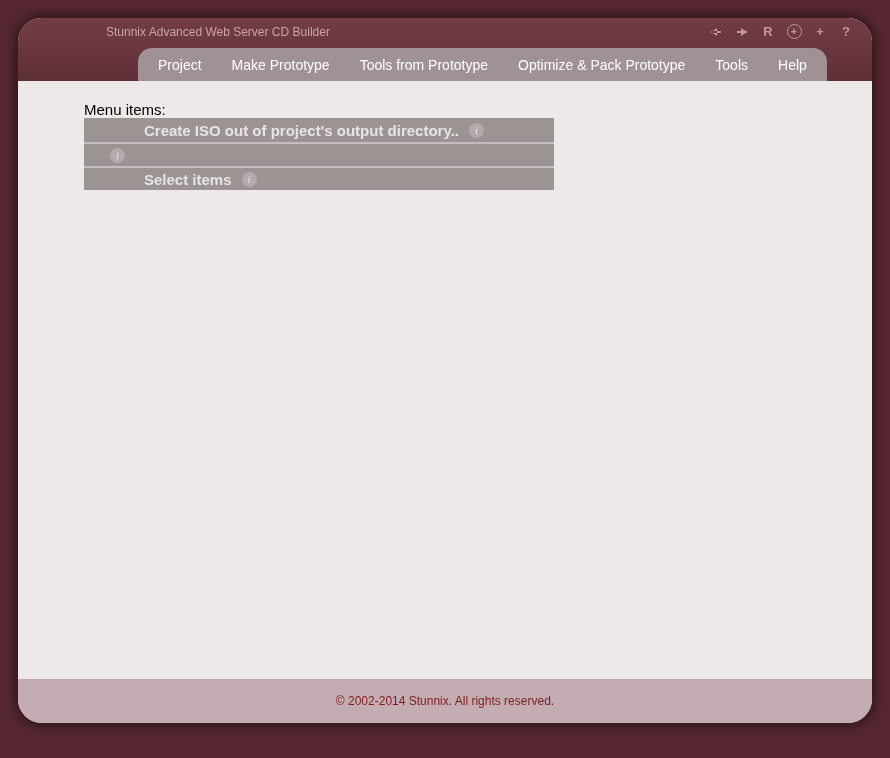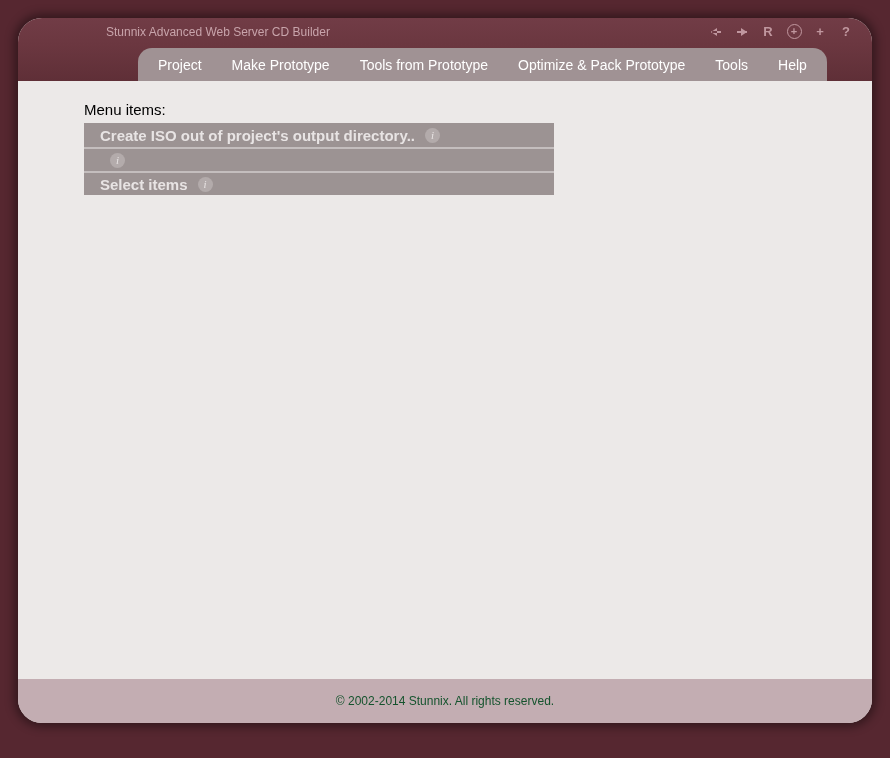--- a/index.html
+++ b/index.html
@@ -82,40 +82,40 @@
       white-space: nowrap;
     }
     .content {
       padding: 20px 0 0 66px;
       height: 598px;
       background: #ece9e8;
     }
     .menu-label {
       color: #000;
       font-size: 15px;
-      margin-bottom: 5px;
     }
     .menu-list {
       width: 470px;
     }
     .menu-row {
       background: #9c9393;
       border-top: 2px solid #c4bebe;
       height: 24px;
       display: flex;
       align-items: center;
       padding-left: 16px;
       cursor: pointer;
     }
     .menu-row:first-child { border-top: none; }
     .menu-row-text {
       color: #e8e4e4;
       font-weight: bold;
       font-size: 15px;
       font-family: Verdana, Geneva, sans-serif;
+      margin-left: 44px;
     }
     .info-icon {
       width: 15px;
       height: 15px;
       border-radius: 50%;
       background: #b3abab;
       color: #e8e4e4;
       display: inline-flex;
       align-items: center;
       justify-content: center;
@@ -124,21 +124,21 @@
       font-style: italic;
       margin-left: 10px;
       cursor: pointer;
     }
     .footer {
       height: 44px;
       background: #c3adb2;
       display: flex;
       align-items: center;
       justify-content: center;
-      color: #14532d;
+      color: #7f1d1d;
       font-size: 12px;
       position: absolute;
       bottom: 0;
       left: 0;
       right: 0;
     }
     .circle-plus {
       width: 15px;
       height: 15px;
       border: 1.5px solid #c0979f;

